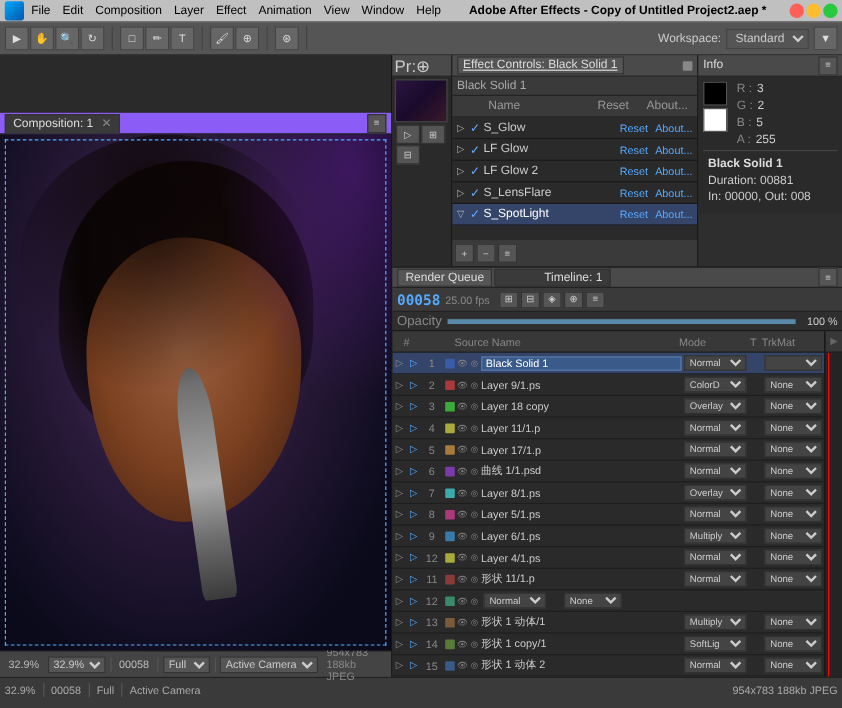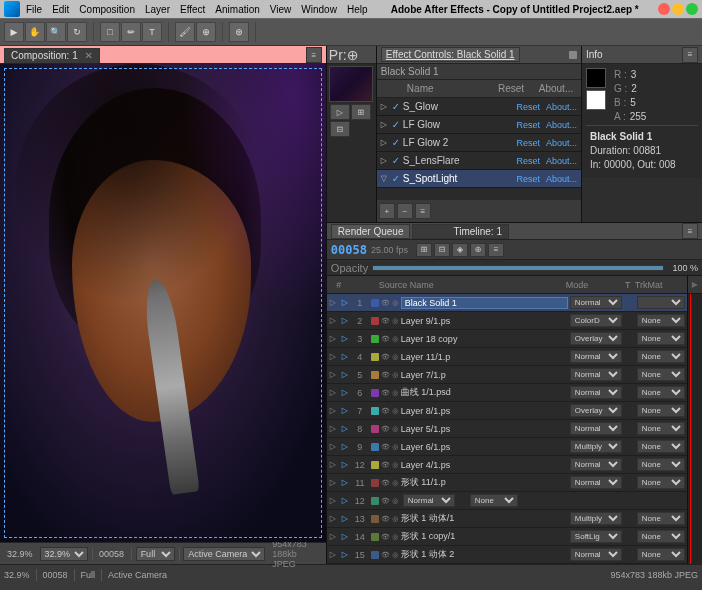--- a/index.html
+++ b/index.html
@@ -92,27 +92,28 @@
 
     
     #comp-panel {
       width: 355px;
       display: flex;
       flex-direction: column;
       background: #2a2a2a;
       border-right: 1px solid #111;
     }
     .panel-header {
-      background: #fca5a5;
+      background: #8b5cf6;
       height: 18px;
       display: flex;
-      align-items: flex-end;
+      align-items: center;
       padding: 0 4px;
       gap: 4px;
       border-bottom: 1px solid #222;
+      margin-top: 48px;
     }
     .panel-tab {
       font-size: 10px;
       color: #ddd;
       padding: 1px 6px;
       background: #555;
       border: 1px solid #333;
       cursor: pointer;
     }
     .panel-tab.active {
@@ -632,20 +633,27 @@
     <div class="tb-btn">□</div>
     <div class="tb-btn">✏</div>
     <div class="tb-btn">T</div>
   </div>
   <div class="toolbar-group">
     <div class="tb-btn">🖌</div>
     <div class="tb-btn">⊕</div>
   </div>
   <div class="toolbar-group">
     <div class="tb-btn">⊛</div>
+  </div>
+  <div style="display:flex;align-items:center;gap:4px;margin-left:auto;">
+    <span class="workspace-label">Workspace:</span>
+    <select class="workspace-select">
+      <option>Standard</option>
+    </select>
+    <div class="tb-btn">▼</div>
   </div>
 </div>
 
 <div id="main-layout">
 
   <div id="comp-panel">
     <div class="panel-header">
       <div class="panel-tab active">
         <span>Composition: 1</span>
         <span style="margin-left:4px;color:#888;">✕</span>
@@ -939,21 +947,21 @@
 
           <div class="layer-row">
             <span class="lr-expand">▷</span>
             <span class="lr-play">▷</span>
             <span class="lr-num">5</span>
             <span class="lr-color" style="background:#aa7a3a;"></span>
             <div class="lr-icons">
               <span class="lr-icon">👁</span>
               <span class="lr-icon">◎</span>
             </div>
-            <span class="lr-name">Layer 7/1.p</span>
+            <span class="lr-name">Layer 17/1.p</span>
             <div class="lr-mode">
               <select><option>Normal</option></select>
             </div>
             <span class="lr-t"></span>
             <div class="lr-trkmat">
               <select><option>None</option></select>
             </div>
           </div>
 
           <div class="layer-row">

